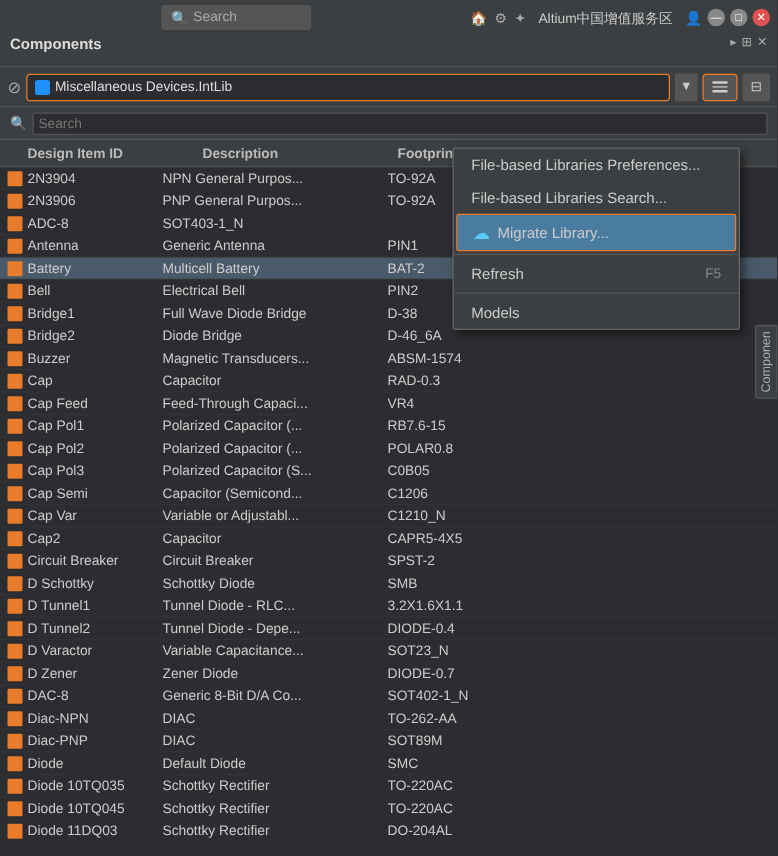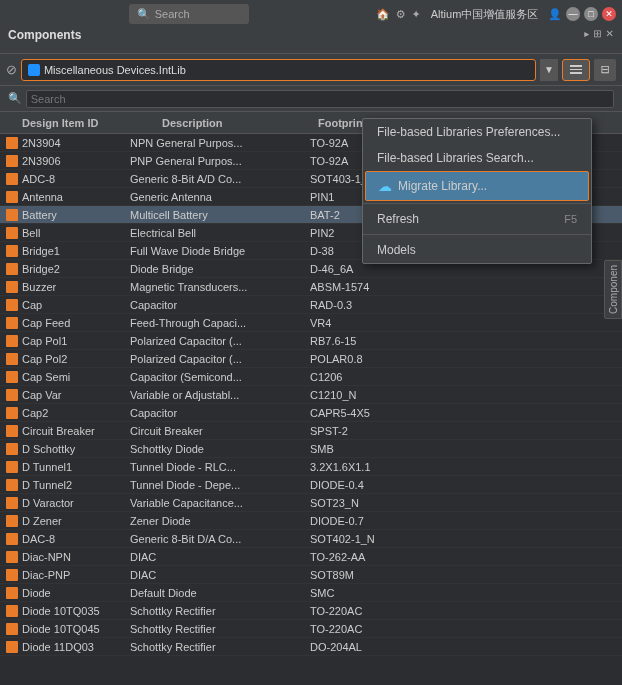--- a/index.html
+++ b/index.html
@@ -377,21 +377,20 @@
   </div>
     <div class="table-row">
     <div class="row-icon"></div>
     <div class="cell cell-id">2N3906</div>
     <div class="cell cell-desc">PNP General Purpos...</div>
     <div class="cell cell-fp">TO-92A</div>
   </div>
     <div class="table-row">
     <div class="row-icon"></div>
     <div class="cell cell-id">ADC-8</div>
-    <div class="cell cell-desc">Generic 8-Bit A/D Co...</div>
     <div class="cell cell-fp">SOT403-1_N</div>
   </div>
     <div class="table-row">
     <div class="row-icon"></div>
     <div class="cell cell-id">Antenna</div>
     <div class="cell cell-desc">Generic Antenna</div>
     <div class="cell cell-fp">PIN1</div>
   </div>
     <div class="table-row selected">
     <div class="row-icon"></div>
@@ -439,20 +438,26 @@
     <div class="row-icon"></div>
     <div class="cell cell-id">Cap Pol1</div>
     <div class="cell cell-desc">Polarized Capacitor (...</div>
     <div class="cell cell-fp">RB7.6-15</div>
   </div>
     <div class="table-row">
     <div class="row-icon"></div>
     <div class="cell cell-id">Cap Pol2</div>
     <div class="cell cell-desc">Polarized Capacitor (...</div>
     <div class="cell cell-fp">POLAR0.8</div>
+  </div>
+    <div class="table-row">
+    <div class="row-icon"></div>
+    <div class="cell cell-id">Cap Pol3</div>
+    <div class="cell cell-desc">Polarized Capacitor (S...</div>
+    <div class="cell cell-fp">C0B05</div>
   </div>
     <div class="table-row">
     <div class="row-icon"></div>
     <div class="cell cell-id">Cap Semi</div>
     <div class="cell cell-desc">Capacitor (Semicond...</div>
     <div class="cell cell-fp">C1206</div>
   </div>
     <div class="table-row">
     <div class="row-icon"></div>
     <div class="cell cell-id">Cap Var</div>

